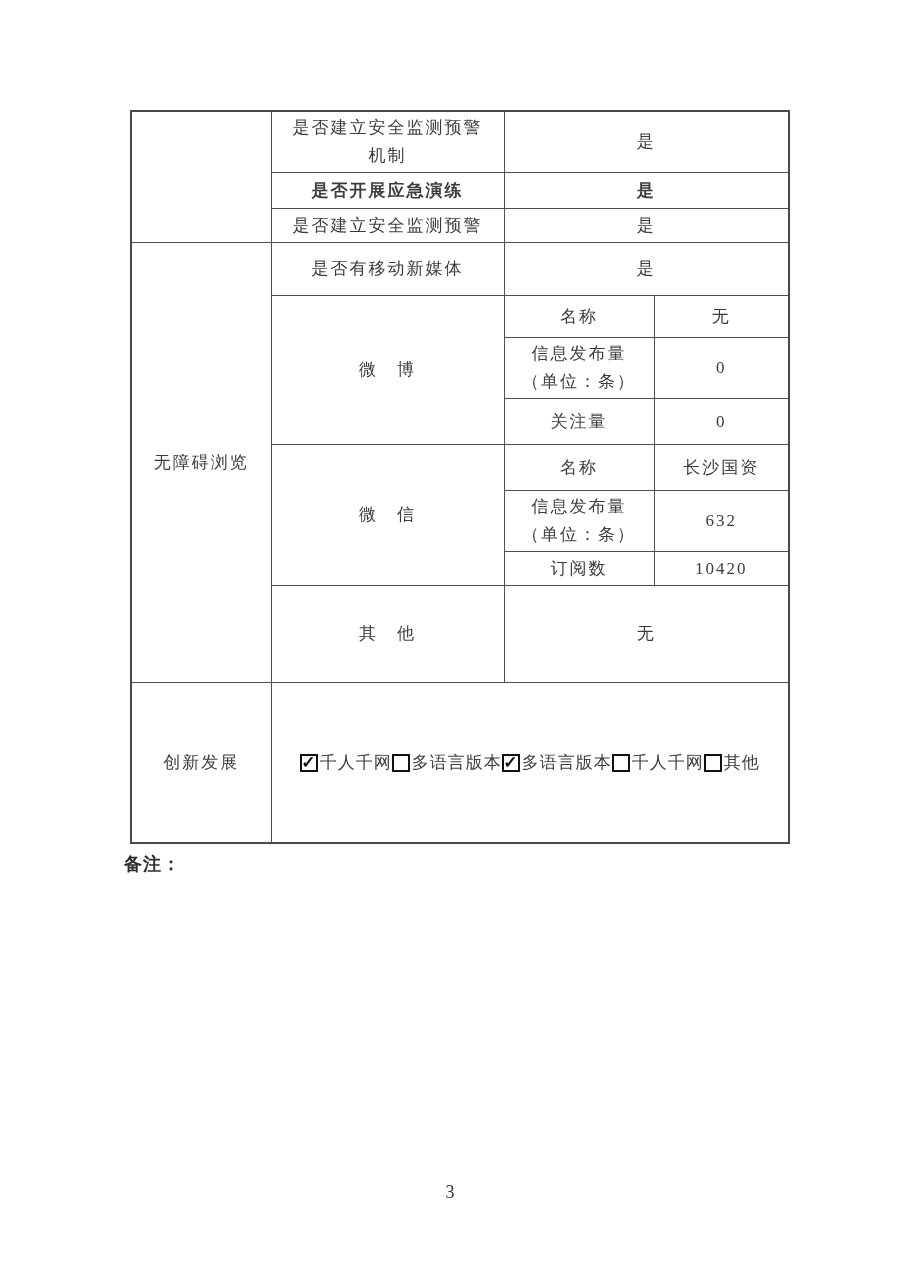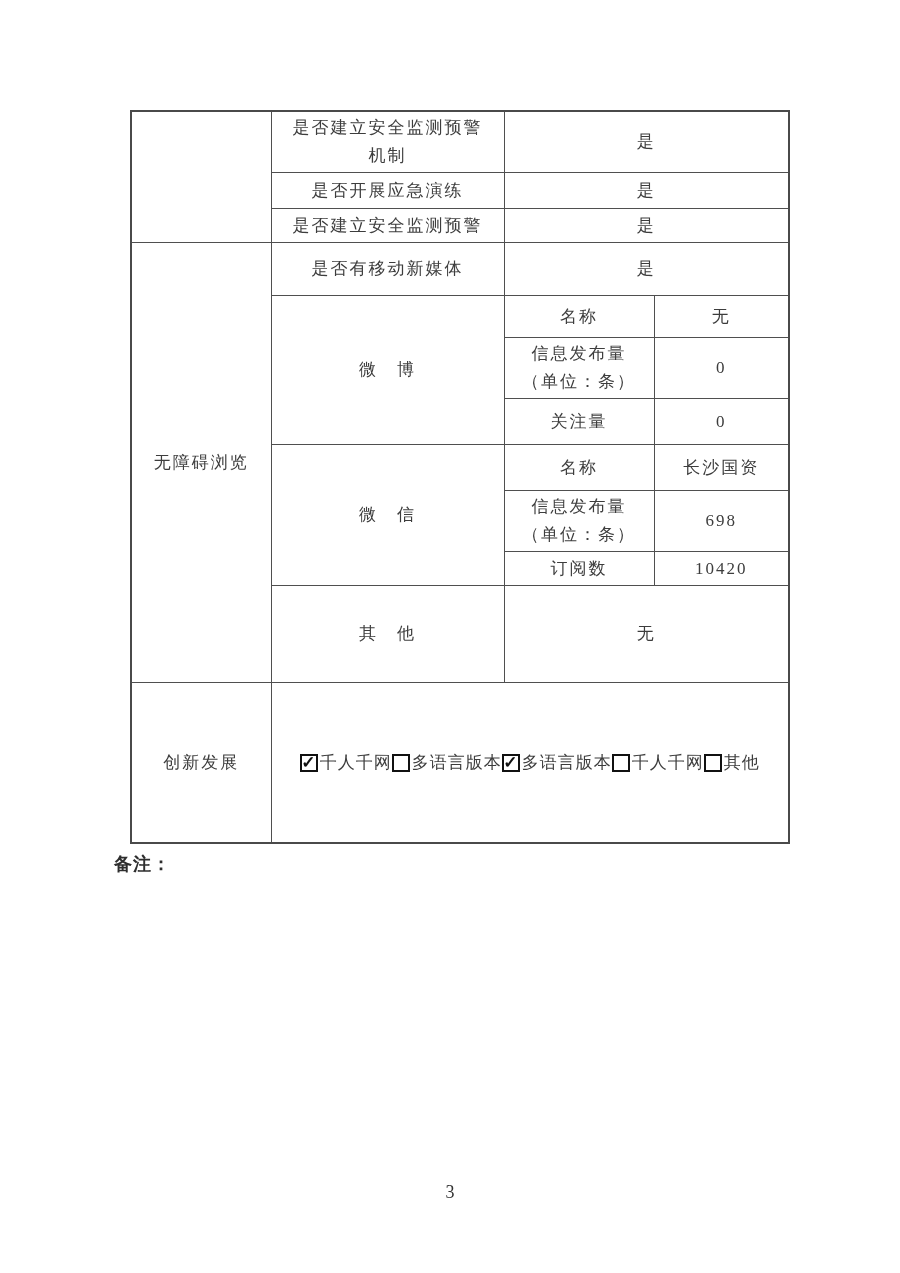--- a/index.html
+++ b/index.html
@@ -27,21 +27,21 @@
     vertical-align: middle;
     font-size: 17px;
     letter-spacing: 2px;
     line-height: 1.65;
     padding: 2px 6px;
   }
   table.report { border: 2px solid #4a4a4a; }
   td.num { letter-spacing: 0; }
   .preline { white-space: pre-line; }
   tr.r1  { height: 52px; }
-  tr.r2  { height: 36px; }
+  tr.r2  { height: 36px; font-weight: bold; }
   tr.r3  { height: 34px; }
   tr.r4  { height: 53px; }
   tr.r5  { height: 42px; }
   tr.r6  { height: 53px; }
   tr.r7  { height: 46px; }
   tr.r8  { height: 46px; }
   tr.r9  { height: 52px; }
   tr.r10 { height: 34px; }
   tr.r11 { height: 97px; }
   tr.r12 { height: 160px; margin-left: 31px; }
@@ -63,21 +63,21 @@
     margin-right: 2px;
     font-size: 17px;
     font-weight: bold;
     color: #111111;
     line-height: 1;
     flex: 0 0 auto;
   }
   .cb-item { display: inline-flex; align-items: center; }
   .remark {
     position: absolute;
-    left: 114px;
+    left: 124px;
     top: 852px;
     font-family: "Liberation Sans", "DejaVu Sans", sans-serif;
     font-weight: bold;
     font-size: 18px;
     letter-spacing: 1px;
     color: #2e2e2e;
   }
   .page-number {
     position: absolute;
     left: 0;
@@ -138,21 +138,21 @@
       </tr>
 
       <tr class="r8">
         <td rowspan="3">微　信</td>
         <td>名称</td>
         <td>长沙国资</td>
       </tr>
       <tr class="r9">
         <td class="preline">信息发布量
 （单位：条）</td>
-        <td class="num">698</td>
+        <td class="num">632</td>
       </tr>
       <tr class="r10">
         <td>订阅数</td>
         <td class="num">10420</td>
       </tr>
 
       <tr class="r11">
         <td>其　他</td>
         <td colspan="2">无</td>
       </tr>

